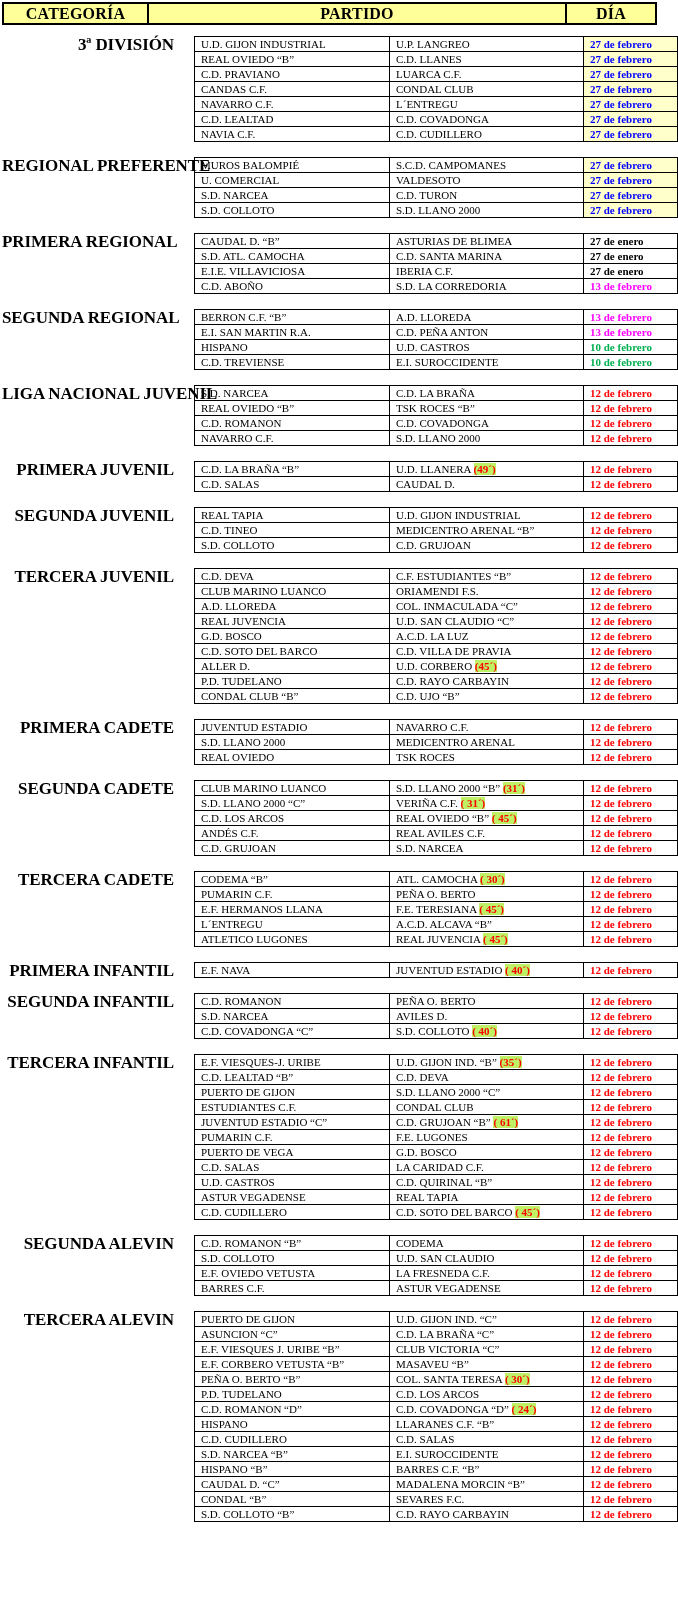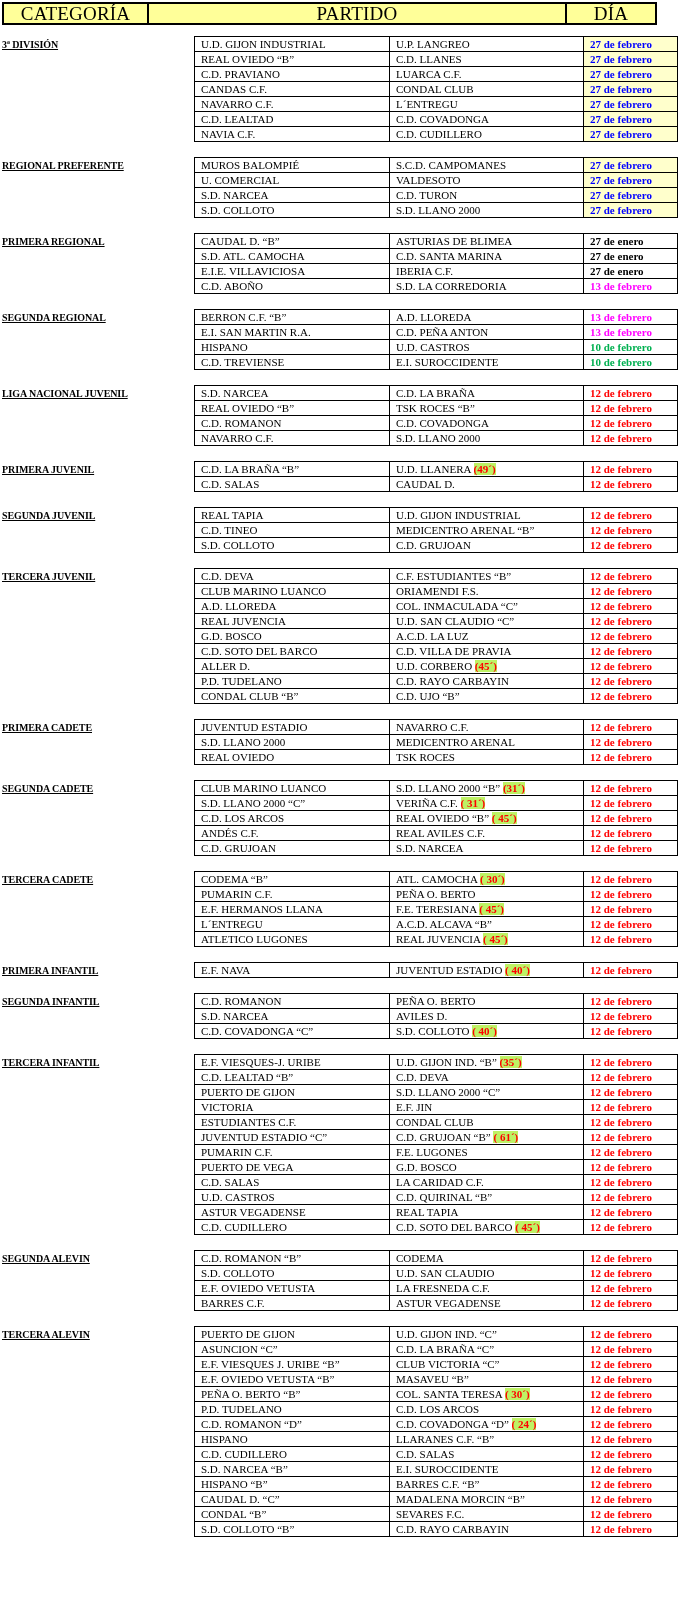--- a/index.html
+++ b/index.html
@@ -9,35 +9,35 @@
     color:#000;
   }
   .page { padding:2px 0 10px 2px; }
 
   
   .header-row {
     display:flex; border:2.5px solid #000; width:651px; height:19px;
     box-sizing:content-box;
   }
   .hcell {
-    background:#FFFF99; font-weight:normal; text-align:center;
-    font-size:19px; line-height:19px; letter-spacing:.2px;
+    background:#FFFF99; font-weight:bold; text-align:center;
+    font-size:16px; line-height:19px; letter-spacing:.2px;
     overflow:hidden; white-space:nowrap;
   }
   .hc1 { width:143px; border-right:2.5px solid #000; }
   .hc2 { flex:1;      border-right:2.5px solid #000; }
   .hc3 { width:88px; }
 
   
   .sections { margin-top:11px; }
   .section { display:flex; align-items:flex-start; margin-bottom:15px; }
   .cat-label {
-    flex:none; width:172px; text-align:left;
-    font-weight:bold; text-decoration:underline;
-    font-size:10px; line-height:14px; padding-top:2px;
+    flex:none; width:172px; text-align:right;
+    font-weight:bold; 
+    font-size:17px; line-height:14px; padding-top:2px;
     white-space:nowrap; letter-spacing:-0.1px;
   }
   table.matches { border-collapse:collapse; table-layout:fixed; margin-left:20px; }
   table.matches td {
     border:1.5px solid #000;
     font-size:11px; line-height:13px; height:14px;
     padding:0 2px 0 6px; vertical-align:middle;
     white-space:nowrap; overflow:hidden;
   }
   td.home { width:186px; }
@@ -436,25 +436,20 @@
               <td class="home">C.D. LEALTAD “B”</td>
               <td class="away"><span>C.D. DEVA</span></td>
               <td class="day day-red">12 de febrero</td>
             </tr>
             <tr>
               <td class="home">PUERTO DE GIJON</td>
               <td class="away"><span>S.D. LLANO 2000 “C”</span></td>
               <td class="day day-red">12 de febrero</td>
             </tr>
             <tr>
-              <td class="home">VICTORIA</td>
-              <td class="away"><span>E.F. JIN</span></td>
-              <td class="day day-red">12 de febrero</td>
-            </tr>
-            <tr>
               <td class="home">ESTUDIANTES C.F.</td>
               <td class="away"><span>CONDAL CLUB</span></td>
               <td class="day day-red">12 de febrero</td>
             </tr>
             <tr>
               <td class="home">JUVENTUD ESTADIO “C”</td>
               <td class="away"><span>C.D. GRUJOAN “B”</span> <span class="note">( 61´)</span></td>
               <td class="day day-red">12 de febrero</td>
             </tr>
             <tr>
@@ -530,21 +525,21 @@
               <td class="home">ASUNCION “C”</td>
               <td class="away"><span>C.D. LA BRAÑA “C”</span></td>
               <td class="day day-red">12 de febrero</td>
             </tr>
             <tr>
               <td class="home">E.F. VIESQUES J. URIBE “B”</td>
               <td class="away"><span>CLUB VICTORIA “C”</span></td>
               <td class="day day-red">12 de febrero</td>
             </tr>
             <tr>
-              <td class="home">E.F. OVIEDO VETUSTA “B”</td>
+              <td class="home">E.F. CORBERO VETUSTA “B”</td>
               <td class="away"><span>MASAVEU “B”</span></td>
               <td class="day day-red">12 de febrero</td>
             </tr>
             <tr>
               <td class="home">PEÑA O. BERTO “B”</td>
               <td class="away"><span>COL. SANTA TERESA</span> <span class="note">( 30´)</span></td>
               <td class="day day-red">12 de febrero</td>
             </tr>
             <tr>
               <td class="home">P.D. TUDELANO</td>

